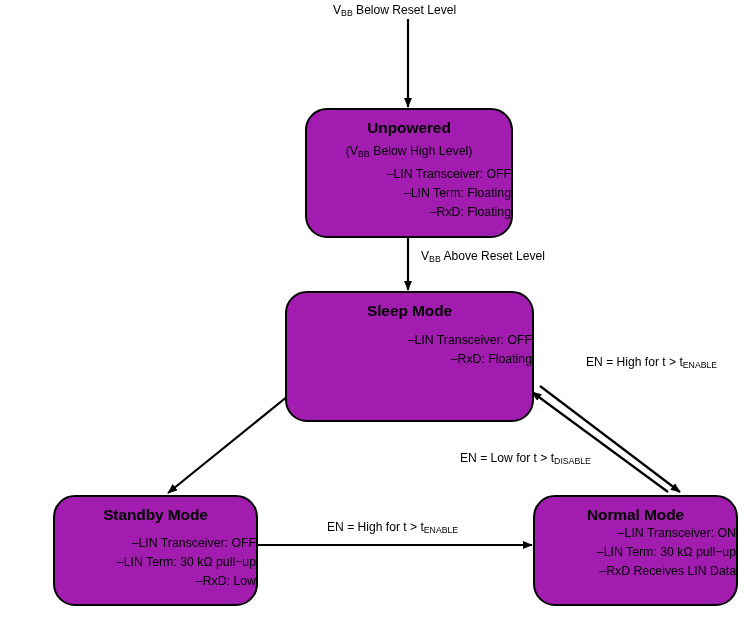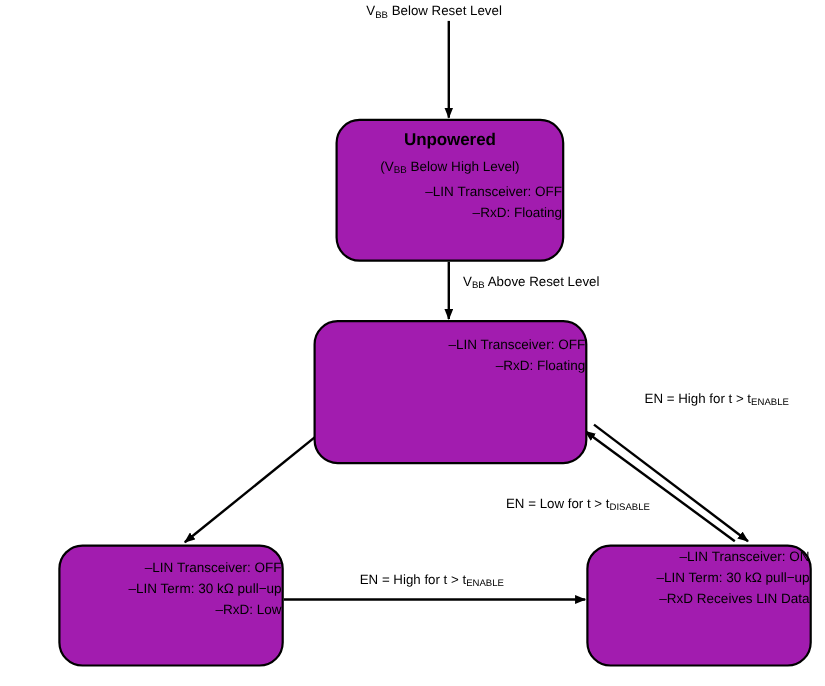--- a/index.html
+++ b/index.html
@@ -143,40 +143,44 @@
     <span>EN = High for t &gt; t</span><sub>ENABLE</sub><span></span>
   </div>
 
   <div class="state-node" id="node-unpowered">
     <div class="state-title">Unpowered</div>
     <div class="state-subtitle">
       <span>(V</span><sub>BB</sub><span> Below High Level)</span>
     </div>
     <ul class="state-items">
       <li><span class="dash">–</span><span>LIN Transceiver: OFF</span></li>
+      <li><span class="dash">–</span><span>LIN Term: Floating</span></li>
       <li><span class="dash">–</span><span>RxD: Floating</span></li>
     </ul>
   </div>
 
   <div class="state-node" id="node-sleep">
+    <div class="state-title">Sleep Mode</div>
     <ul class="state-items">
       <li><span class="dash">–</span><span>LIN Transceiver: OFF</span></li>
       <li><span class="dash">–</span><span>RxD: Floating</span></li>
     </ul>
   </div>
 
   <div class="state-node" id="node-standby">
+    <div class="state-title">Standby Mode</div>
     <ul class="state-items">
       <li><span class="dash">–</span><span>LIN Transceiver: OFF</span></li>
       <li><span class="dash">–</span><span>LIN Term: 30 kΩ pull−up</span></li>
       <li><span class="dash">–</span><span>RxD: Low</span></li>
     </ul>
   </div>
 
   <div class="state-node" id="node-normal">
+    <div class="state-title">Normal Mode</div>
     <ul class="state-items">
       <li><span class="dash">–</span><span>LIN Transceiver: ON</span></li>
       <li><span class="dash">–</span><span>LIN Term: 30 kΩ pull−up</span></li>
       <li><span class="dash">–</span><span>RxD Receives LIN Data</span></li>
     </ul>
   </div>
 
 </div>
 
 </body></html>

